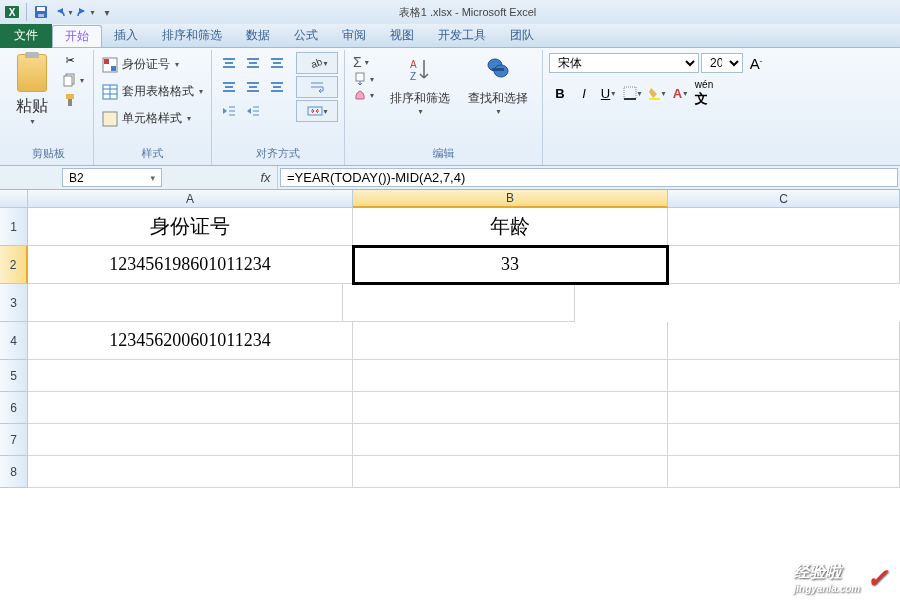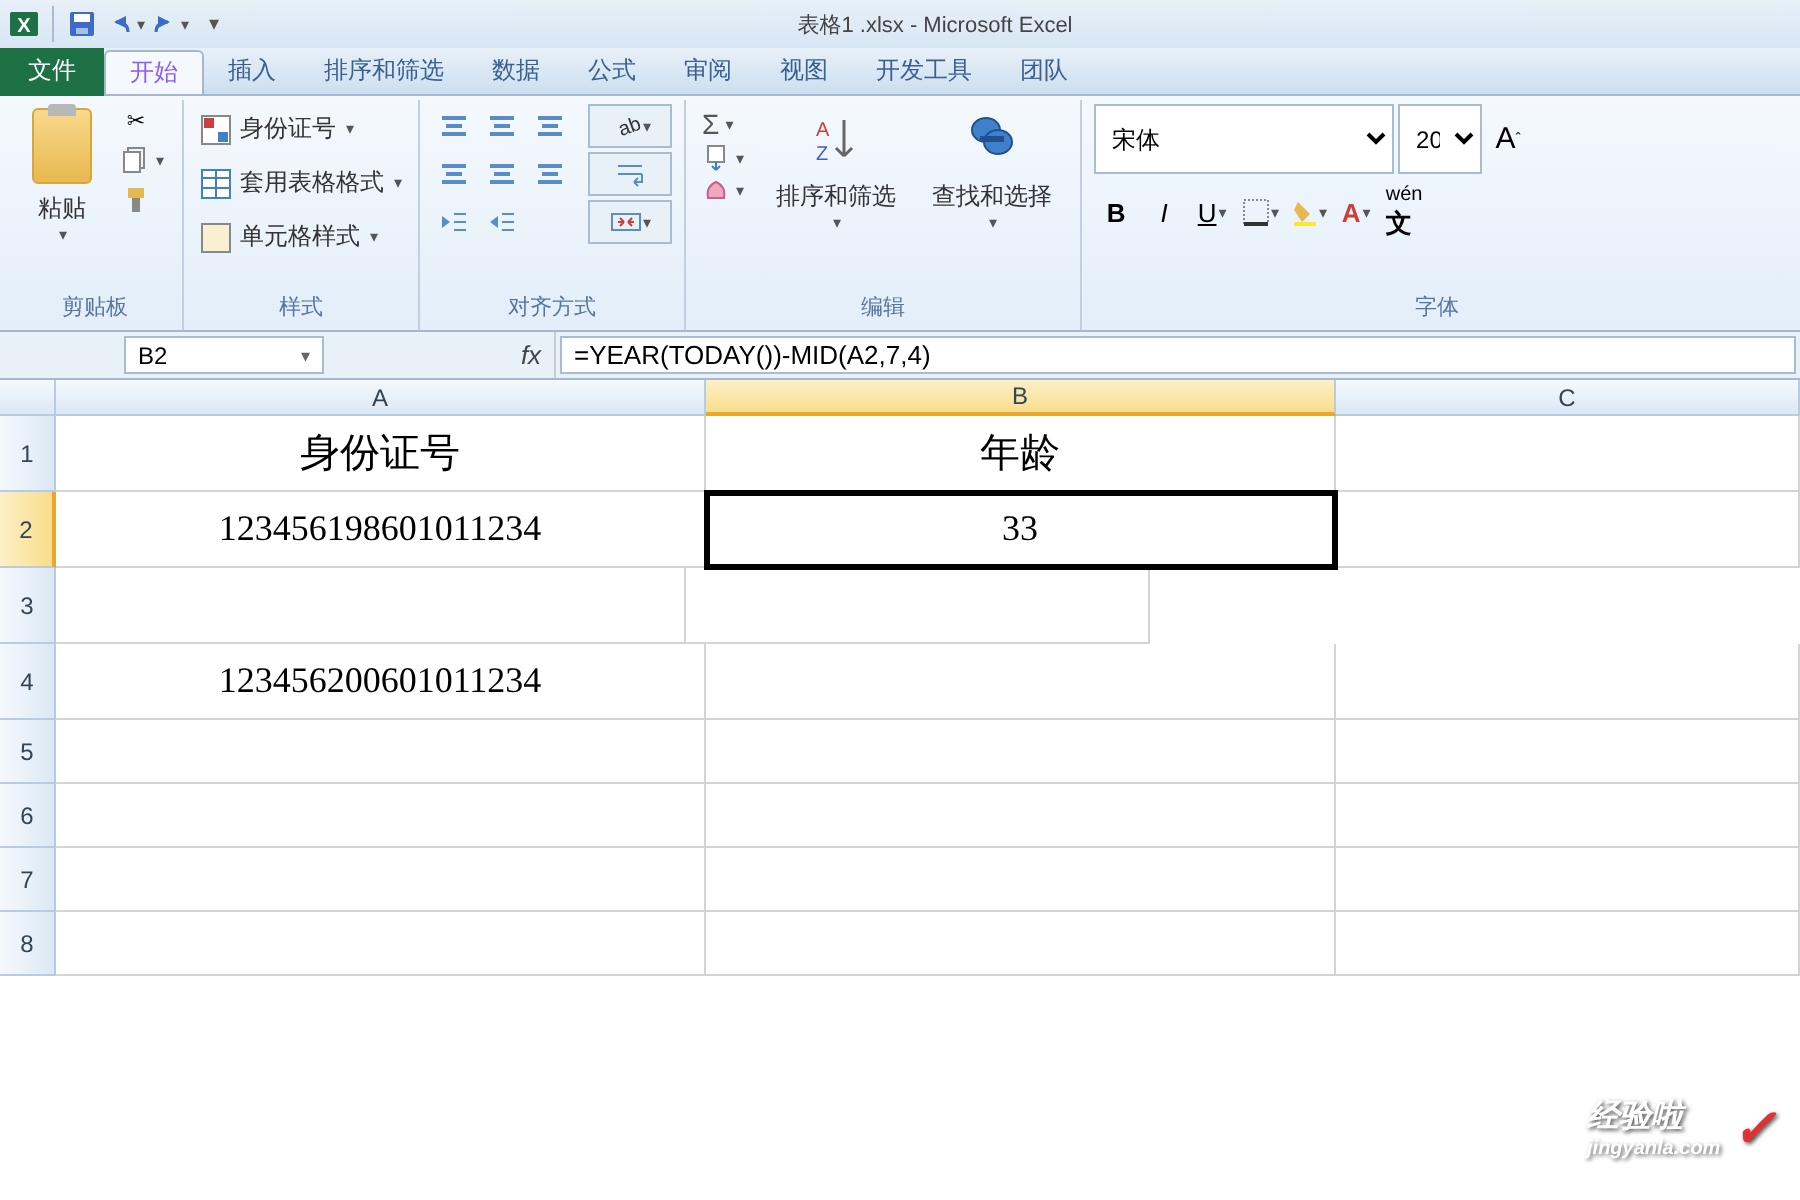--- a/index.html
+++ b/index.html
@@ -40,21 +40,21 @@
     .merge-col { display: flex; flex-direction: column; gap: 2px; margin-left: 6px; }
     .merge-btn { width: 42px; height: 22px; border: 1px solid #a8bcd4; background: #e8f0f8; cursor: pointer; display: flex; align-items: center; justify-content: center; font-size: 10px; }
     
     .edit-col { display: flex; flex-direction: column; gap: 2px; }
     .edit-row { display: flex; align-items: center; gap: 2px; font-size: 11px; cursor: pointer; }
     
     .big-btn { display: flex; flex-direction: column; align-items: center; padding: 4px 8px; cursor: pointer; font-size: 12px; color: #333; }
     .big-btn-icon { width: 28px; height: 28px; margin-bottom: 6px; }
     
     .font-controls { display: flex; gap: 2px; align-items: center; }
-    .font-select { border: 1px solid #a8bcd4; background: #fff; font-size: 12px; padding: 1px 4px; height: 35px; }
+    .font-select { border: 1px solid #a8bcd4; background: #fff; font-size: 12px; padding: 1px 4px; height: 20px; }
     .font-btn-row { display: flex; gap: 2px; margin-top: 6px; }
     .font-btn { width: 22px; height: 22px; display: flex; align-items: center; justify-content: center; cursor: pointer; font-size: 13px; }
     
     
     .formula-bar { height: 24px; display: flex; border-bottom: 1px solid #a4b9d0; background: #e8f0f8; }
     .name-box { width: 100px; border: 1px solid #a8bcd4; background: #fff; margin: 2px; display: flex; align-items: center; padding: 0 6px; font-size: 12px; }
     .name-box-arrow { margin-left: auto; font-size: 9px; color: #666; }
     .fx-label { width: 24px; display: flex; align-items: center; justify-content: center; font-style: italic; font-size: 13px; color: #444; border-right: 1px solid #ccc; }
     .formula-input { flex: 1; border: 1px solid #a8bcd4; background: #fff; margin: 2px; padding: 0 6px; display: flex; align-items: center; font-size: 13px; font-family: Consolas, monospace; }
     
@@ -71,21 +71,21 @@
     .row-header { width: 28px; background: linear-gradient(90deg, #f5f9fd, #dce8f5); border-right: 1px solid #b8ccdf; border-bottom: 1px solid #b8ccdf; display: flex; align-items: center; justify-content: center; font-size: 12px; color: #345; }
     .row-header.sel { background: linear-gradient(90deg, #fdf0c8, #f8dd8a); border-right: 2px solid #e8a830; }
     .cell { border-right: 1px solid #d4d4d4; border-bottom: 1px solid #d4d4d4; display: flex; align-items: center; justify-content: center; font-size: 18px; font-family: "SimSun", serif; padding: 0 12px; overflow: hidden; white-space: nowrap; }
     .cell.h { font-size: 20px; }
     .cell.selected { outline: 3px solid #000; outline-offset: -2px; z-index: 2; position: relative; }
     
     .grid-row.later { height: 32px; }
     .grid-row.later .cell { font-size: 14px; }
     
     
-    .watermark { position: absolute; bottom: 20px; right: 12px; color: #fff; font-style: italic; font-weight: bold; text-shadow: 1px 1px 2px rgba(0,0,0,0.7); font-size: 16px; display: flex; align-items: flex-end; gap: 6px; }
+    .watermark { position: absolute; bottom: 6px; right: 12px; color: #fff; font-style: italic; font-weight: bold; text-shadow: 1px 1px 2px rgba(0,0,0,0.7); font-size: 16px; display: flex; align-items: flex-end; gap: 6px; }
     .watermark .check { color: #e03030; font-size: 26px; }
     .watermark .sub { font-size: 10px; opacity: 0.9; display: block; }
     
     .dd { font-size: 8px; color: #555; margin-left: 1px; }
     .sep { width: 1px; height: 18px; background: #a8bcd4; margin: 0 2px; }
   </style>
 </head>
 <body>
 
 <div class="titlebar">
@@ -138,21 +138,21 @@
   <div class="tab">开发工具</div>
   <div class="tab">团队</div>
 </div>
 
 <div class="ribbon-body">
 
   <div class="ribbon-group">
     <div class="ribbon-group-content" style="flex-direction:row;">
       <div class="paste-btn">
         <div class="paste-icon"></div>
-        <span style="font-size:12px;margin-top:4px;color:#333">粘贴</span>
+        <span style="font-size:16px;margin-top:4px;color:#333">粘贴</span>
         <span class="dd">▾</span>
       </div>
       <div style="display:flex;flex-direction:column;gap:4px;padding-left:4px;">
         <div class="small-btn">
             <span class="small-icon">✂</span>
           </div>
         <div class="small-btn">
             <span class="small-icon">
               <svg width="14" height="14">
                 <rect x="3" y="1" width="8" height="10" fill="none" stroke="#888"></rect>
@@ -377,21 +377,20 @@
           </div>
         <div class="font-btn">
             <span style="color:#c84040;font-weight:bold">A</span>
             <span class="dd">▾</span>
           </div>
         <div class="font-btn">
             <span style="font-size:10px">wén<br><b style="font-size:13px">文</b></span>
           </div>
       </div>
     </div>
-    <div class="ribbon-group-label">字体</div>
   </div>
 </div>
 
 <div class="formula-bar">
   <div style="width:60px"></div>
   <div class="name-box">
     <span>B2</span>
     <span class="name-box-arrow">▾</span>
   </div>
   <div style="width:90px"></div>

